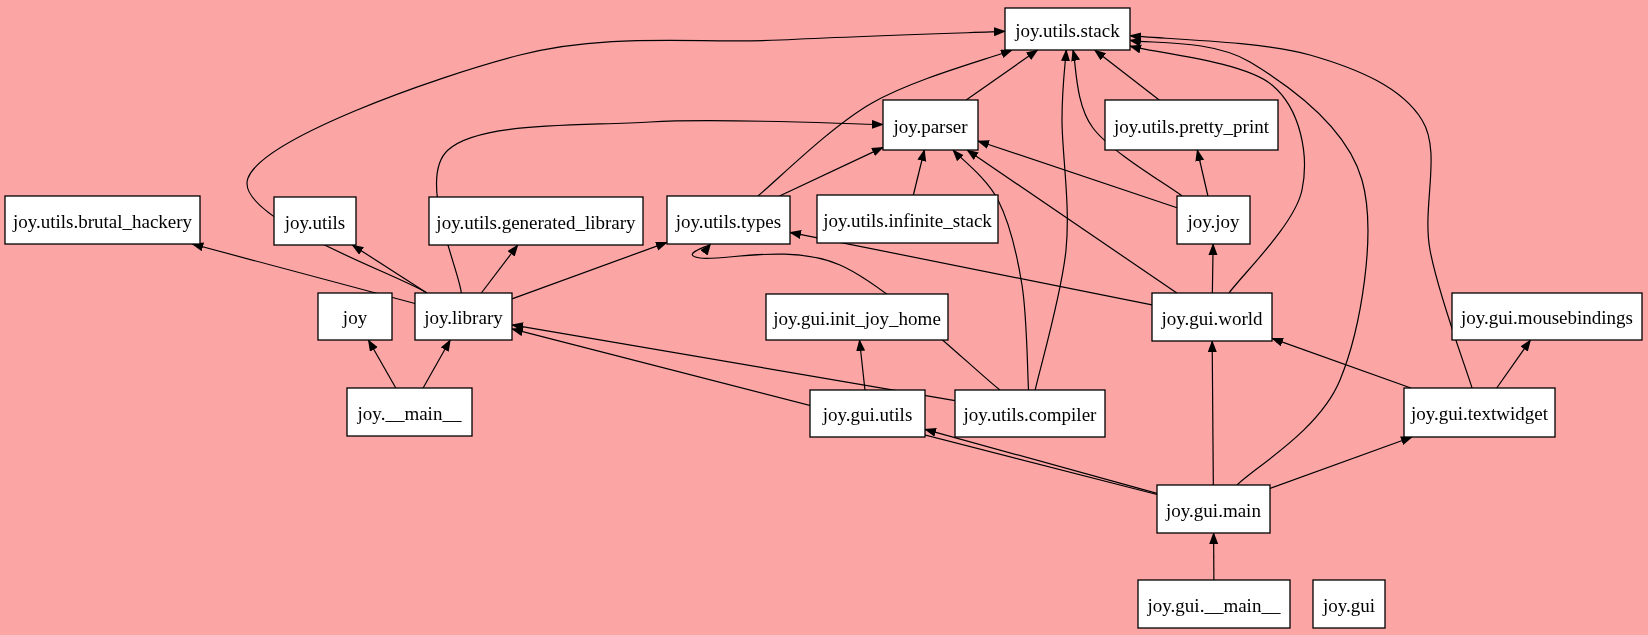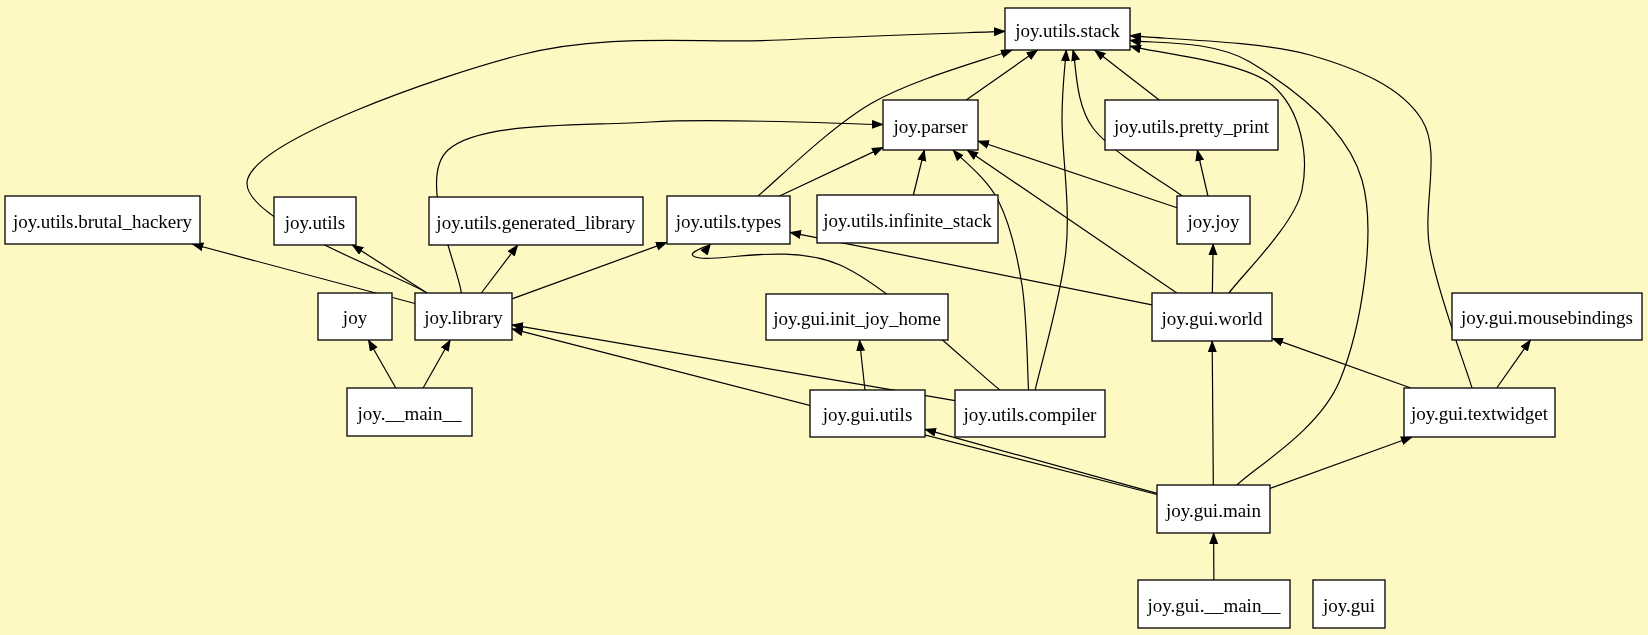--- a/index.html
+++ b/index.html
@@ -1,17 +1,17 @@
 <!DOCTYPE html>
 <html><head>
 <meta charset="utf-8">
 <style>
   html, body { margin: 0; padding: 0; background: #ffffff; }
   body { font-family: "Liberation Serif", "DejaVu Serif", serif; }
-  #canvas-wrap { position: relative; width: 1648px; height: 635px; background: #fef9c3; overflow: hidden; }
+  #canvas-wrap { position: relative; width: 1648px; height: 635px; background: #fca5a5; overflow: hidden; }
   svg { display: block; }
   .node-box { fill: #ffffff; stroke: #000000; stroke-width: 1.3; }
   .node-label { fill: #000000; font-size: 19px; font-family: "Liberation Serif", "DejaVu Serif", serif; text-anchor: middle; }
   .edge-path { fill: none; stroke: #000000; stroke-width: 1.2; }
 </style>
 </head>
 <body>
 
 <div id="canvas-wrap">
   <svg id="graph-svg" width="1648" height="635" viewBox="0 0 1648 635" xmlns="http://www.w3.org/2000/svg">

